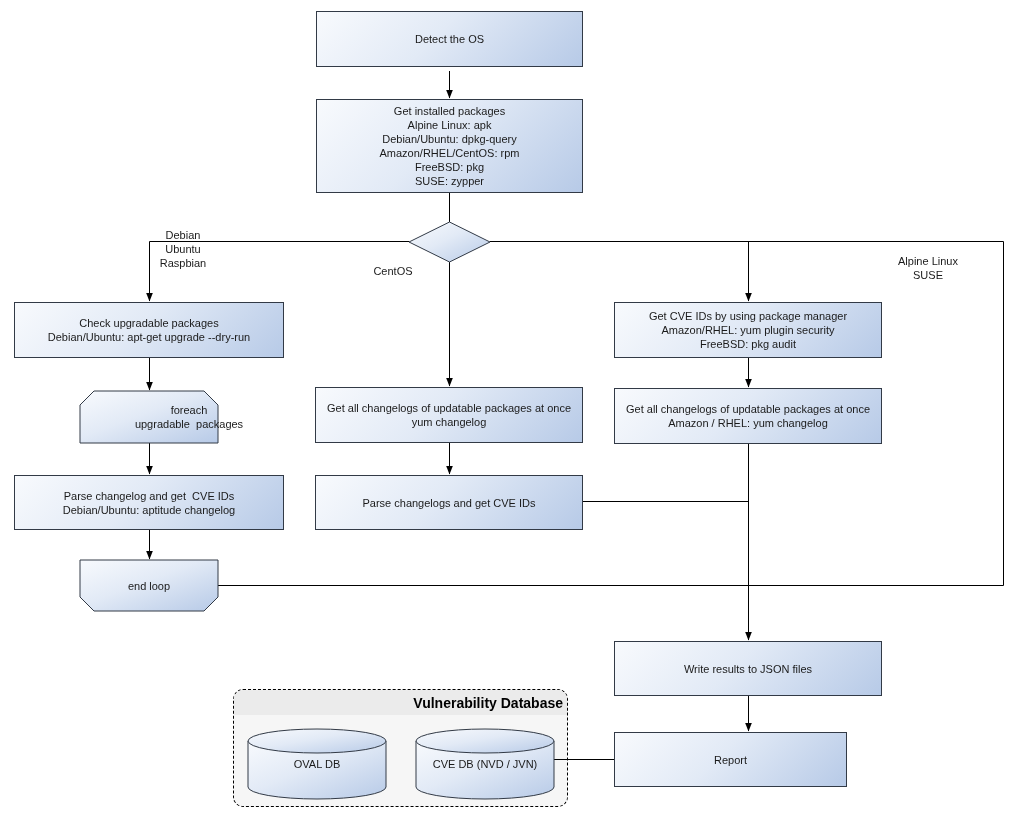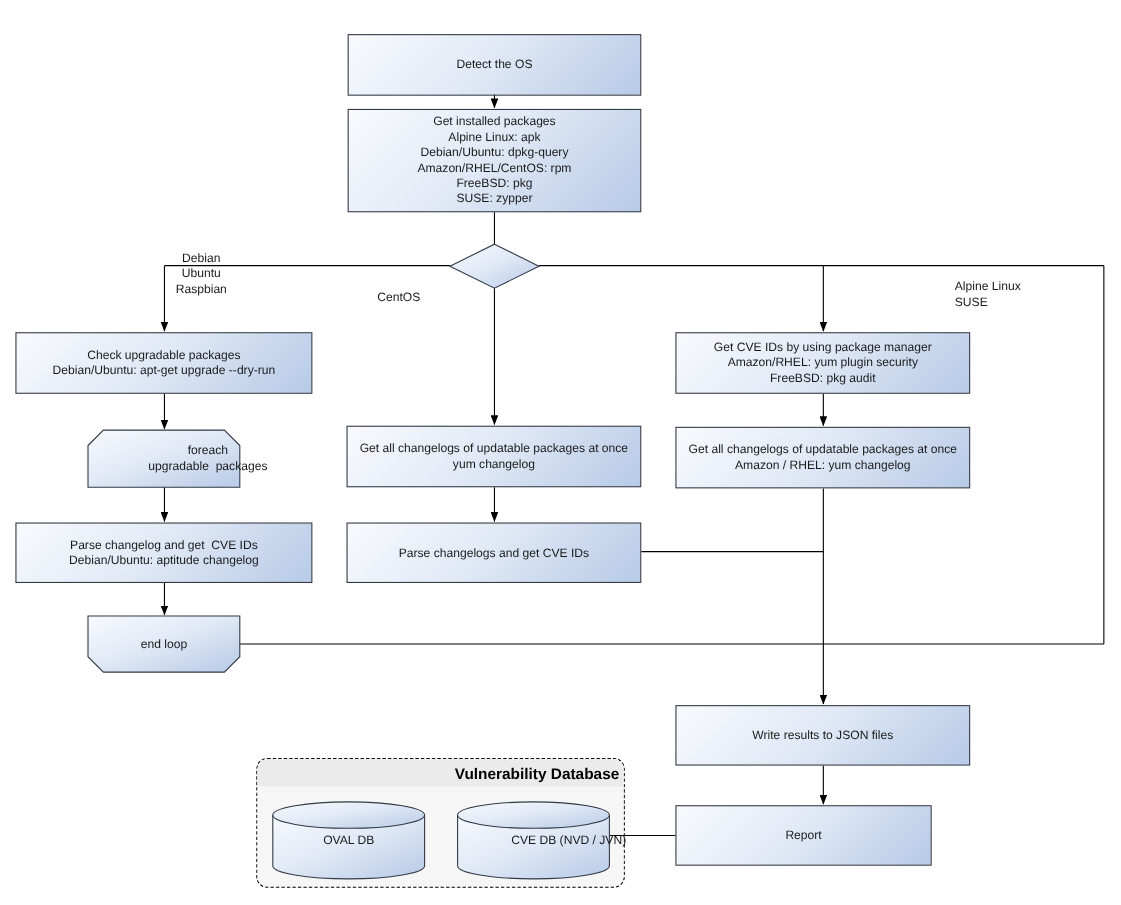--- a/index.html
+++ b/index.html
@@ -20,21 +20,21 @@
   }
   .node span{white-space:pre;display:block;}
   .shape-label{
     position:absolute;display:flex;align-items:center;justify-content:center;
     font-size:11px;line-height:14px;text-align:center;background:transparent;
   }
   .shape-label span{white-space:pre;display:block;}
   .branch-label{
     position:absolute;font-size:11px;line-height:14px;white-space:pre;
   }
-  .tc{text-align:center;} .tr{text-align:left;}
+  .tc{text-align:center;} .tr{text-align:center;}
 
   #db-container{
     position:absolute;left:233px;top:689px;width:335px;height:118px;
     background:#f6f6f6;border:1.5px dashed #000;border-radius:10px;box-sizing:border-box;
     overflow:hidden;
   }
   #db-title-strip{
     width:100%;height:25px;background:#ebebeb;display:flex;align-items:center;
     justify-content:flex-end;box-sizing:border-box;padding-right:4px;
     font-size:14px;color:#000;
@@ -93,21 +93,21 @@
 
     <polygon points="80,560 218,560 218,597 204,611 94,611 80,597" fill="url(#nodeGrad)" stroke="#323a46"></polygon>
 
     <path d="M248,741 L248,787 A69,12 0 0 0 386,787 L386,741" fill="url(#nodeGrad)" stroke="#323a46"></path>
     <ellipse cx="317" cy="741" rx="69" ry="12" fill="url(#nodeGrad)" stroke="#323a46"></ellipse>
 
     <path d="M416,741 L416,787 A69,12 0 0 0 554,787 L554,741" fill="url(#nodeGrad)" stroke="#323a46"></path>
     <ellipse cx="485" cy="741" rx="69" ry="12" fill="url(#nodeGrad)" stroke="#323a46"></ellipse>
   </svg>
 
-  <div class="node" style="left:316px;top:31px;width:267px;height:56px;">
+  <div class="node" style="left:316px;top:11px;width:267px;height:56px;">
     <span>Detect the OS</span>
   </div>
 
   <div class="node" style="left:316px;top:99px;width:267px;height:94px;">
     <span>Get installed packages
 Alpine Linux: apk
 Debian/Ubuntu: dpkg-query
 Amazon/RHEL/CentOS: rpm
 FreeBSD: pkg
 SUSE: zypper</span>
@@ -157,21 +157,21 @@
   </div>
 
   <div class="shape-label" style="left:80px;top:560px;width:138px;height:51px;">
     <span>end loop</span>
   </div>
 
   <div class="shape-label" style="left:248px;top:741px;width:138px;height:46px;">
     <span>OVAL DB</span>
   </div>
 
-  <div class="shape-label" style="left:416px;top:741px;width:138px;height:46px;margin-left:32px;">
+  <div class="shape-label" style="left:416px;top:741px;width:138px;height:46px;">
     <span>CVE DB (NVD / JVN)</span>
   </div>
 
   <div class="branch-label tc" style="left:133px;top:228px;width:100px;text-align:center;">Debian
 Ubuntu
 Raspbian</div>
 
   <div class="branch-label tr" style="left:343px;top:264px;width:100px;">CentOS</div>
 
 

